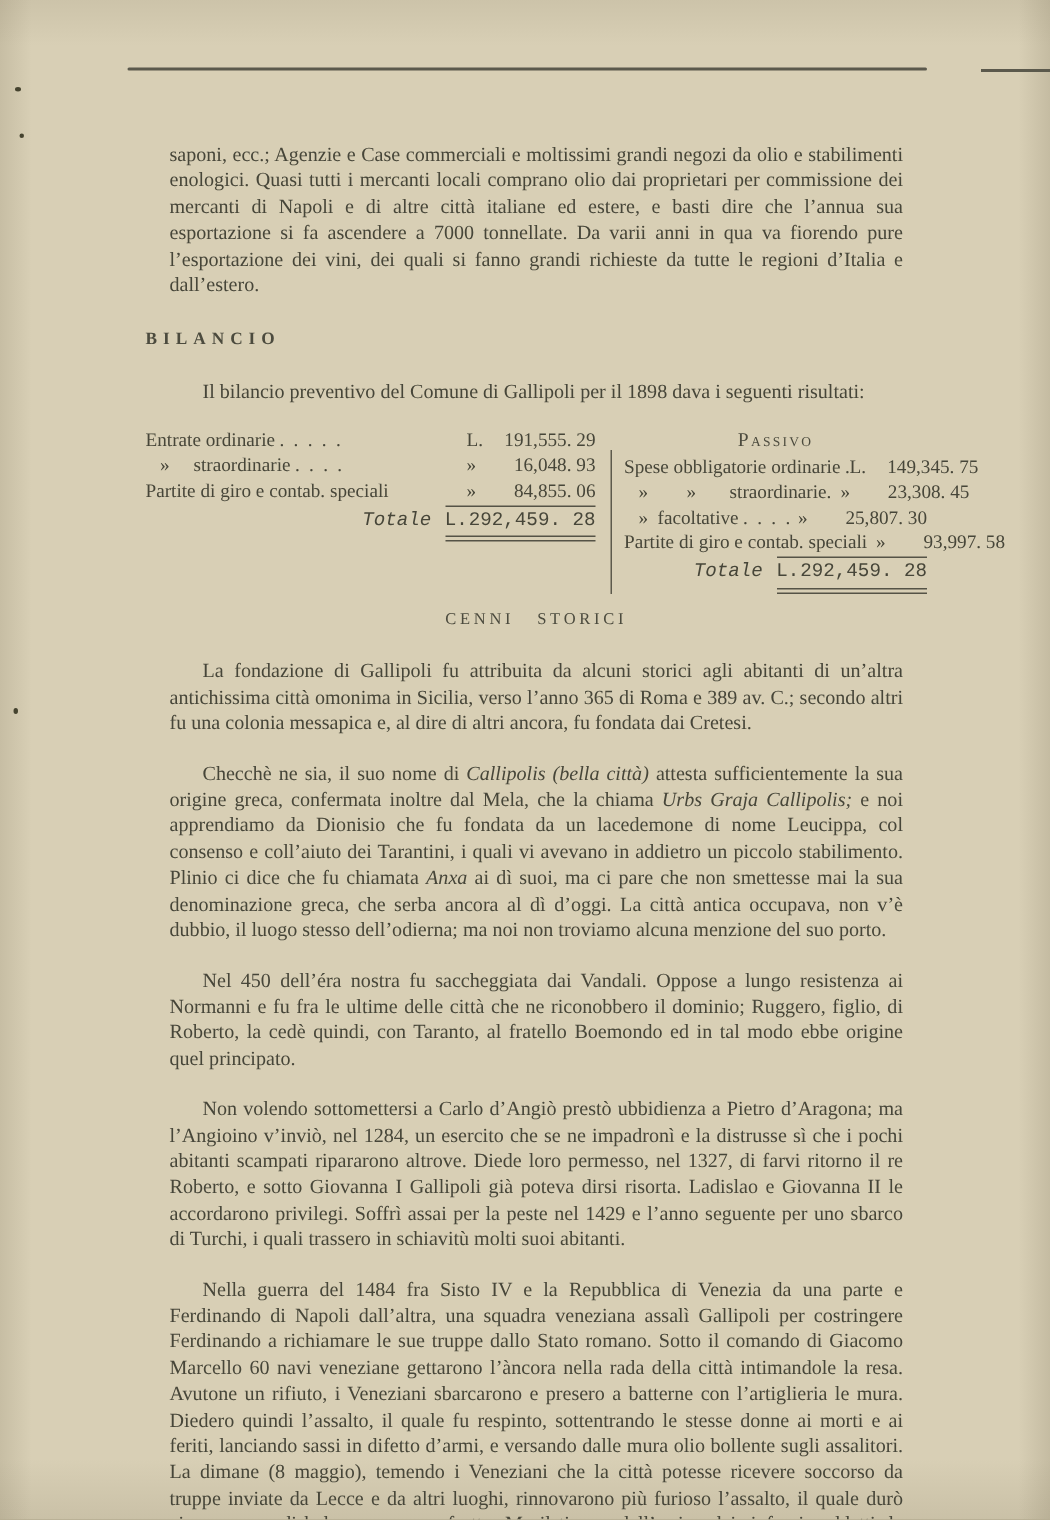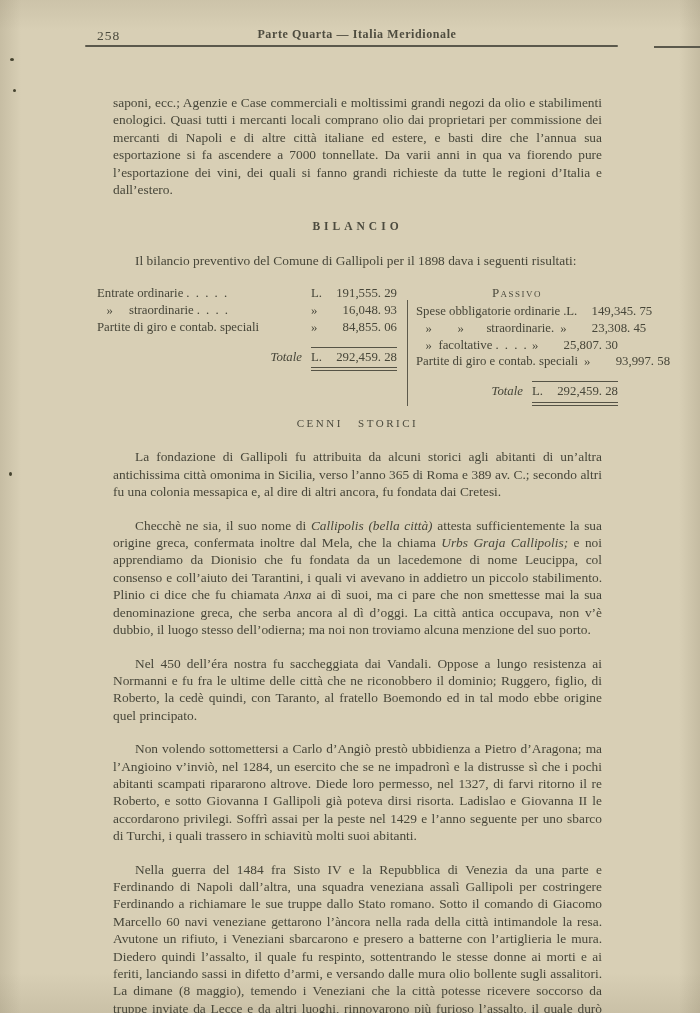--- a/index.html
+++ b/index.html
@@ -23,48 +23,44 @@
   .s2{left:13px;top:89px;width:3px;height:3px;}
   .s3{left:9px;top:472px;width:3px;height:4px;}
 
   
   .textblock{position:absolute;top:78px;left:97px;width:521px;font-size:13.4px;line-height:17.4px;text-align:justify;}
   .para{margin:16px;text-indent:22px;}
   .noindent{text-indent:0;}
   .it{font-style:italic;}
 
   
-  .bilancio-head{margin:20px 0 2px;text-align:center;font-size:11.5px;font-weight:bold;letter-spacing:4px;color:#4c4b3e;}
+  .bilancio-head{margin:20px 0 2px;text-align:left;font-size:11.5px;font-weight:bold;letter-spacing:4px;color:#4c4b3e;}
   .balance{display:flex;margin:7px 0 9px;font-size:12.8px;line-height:16.8px;text-align:left;}
   .bcol{min-width:0;}
   .bcol-left{width:300px;}
   .bcol-right{flex:1;}
   .bdivider{width:1px;background:#5d5a4c;margin:15px 8px 0 10px;align-self:stretch;}
   .bhead{text-align:center;font-variant:small-caps;letter-spacing:1.5px;font-size:13px;margin-bottom:1px;color:#4c4b3e;}
   .brow{display:flex;align-items:center;}
   .blabel{white-space:pre;flex:none;}
   .bdots{flex:1;white-space:nowrap;overflow:hidden;padding:0 3px;word-spacing:3px;min-width:0;}
   .bcur{flex:none;width:16px;}
   .bamt{flex:none;min-width:70px;text-align:right;white-space:pre;}
-  .btotal{margin-top:11px;justify-content:flex-end;align-items:baseline;}
+  .btotal{margin-top:1px;justify-content:flex-end;align-items:baseline;font-family:Liberation Mono, monospace;}
   .btotale{font-style:italic;margin-right:9px;}
   .twrap{display:inline-flex;align-items:baseline;border-top:1.5px solid #555346;border-bottom:4px double #555346;padding:1px 0 2px;}
 
   
   .cenni-head{margin:9px 0 6px;text-align:center;font-weight:normal;font-size:11px;letter-spacing:2.5px;word-spacing:10px;color:#4c4b3e;}
 </style>
 </head>
 <body>
 
 <div class="page">
 
-  <header class="pagehead">
-    <span class="pagenum">258</span>
-    <span class="runtitle">Parte Quarta — Italia Meridionale</span>
-  </header>
   <div class="headrule"></div>
   <div class="headrule-frag"></div>
   <div class="speck s1"></div>
   <div class="speck s2"></div>
   <div class="speck s3"></div>
 
   <main class="textblock">
 
     <p class="para noindent">saponi, ecc.; Agenzie e Case commerciali e moltissimi grandi negozi da olio e stabilimenti enologici. Quasi tutti i mercanti locali comprano olio dai proprietari per commissione dei mercanti di Napoli e di altre città italiane ed estere, e basti dire che l’annua sua esportazione si fa ascendere a 7000 tonnellate. Da varii anni in qua va fiorendo pure l’esportazione dei vini, dei quali si fanno grandi richieste da tutte le regioni d’Italia e dall’estero.</p>
 

